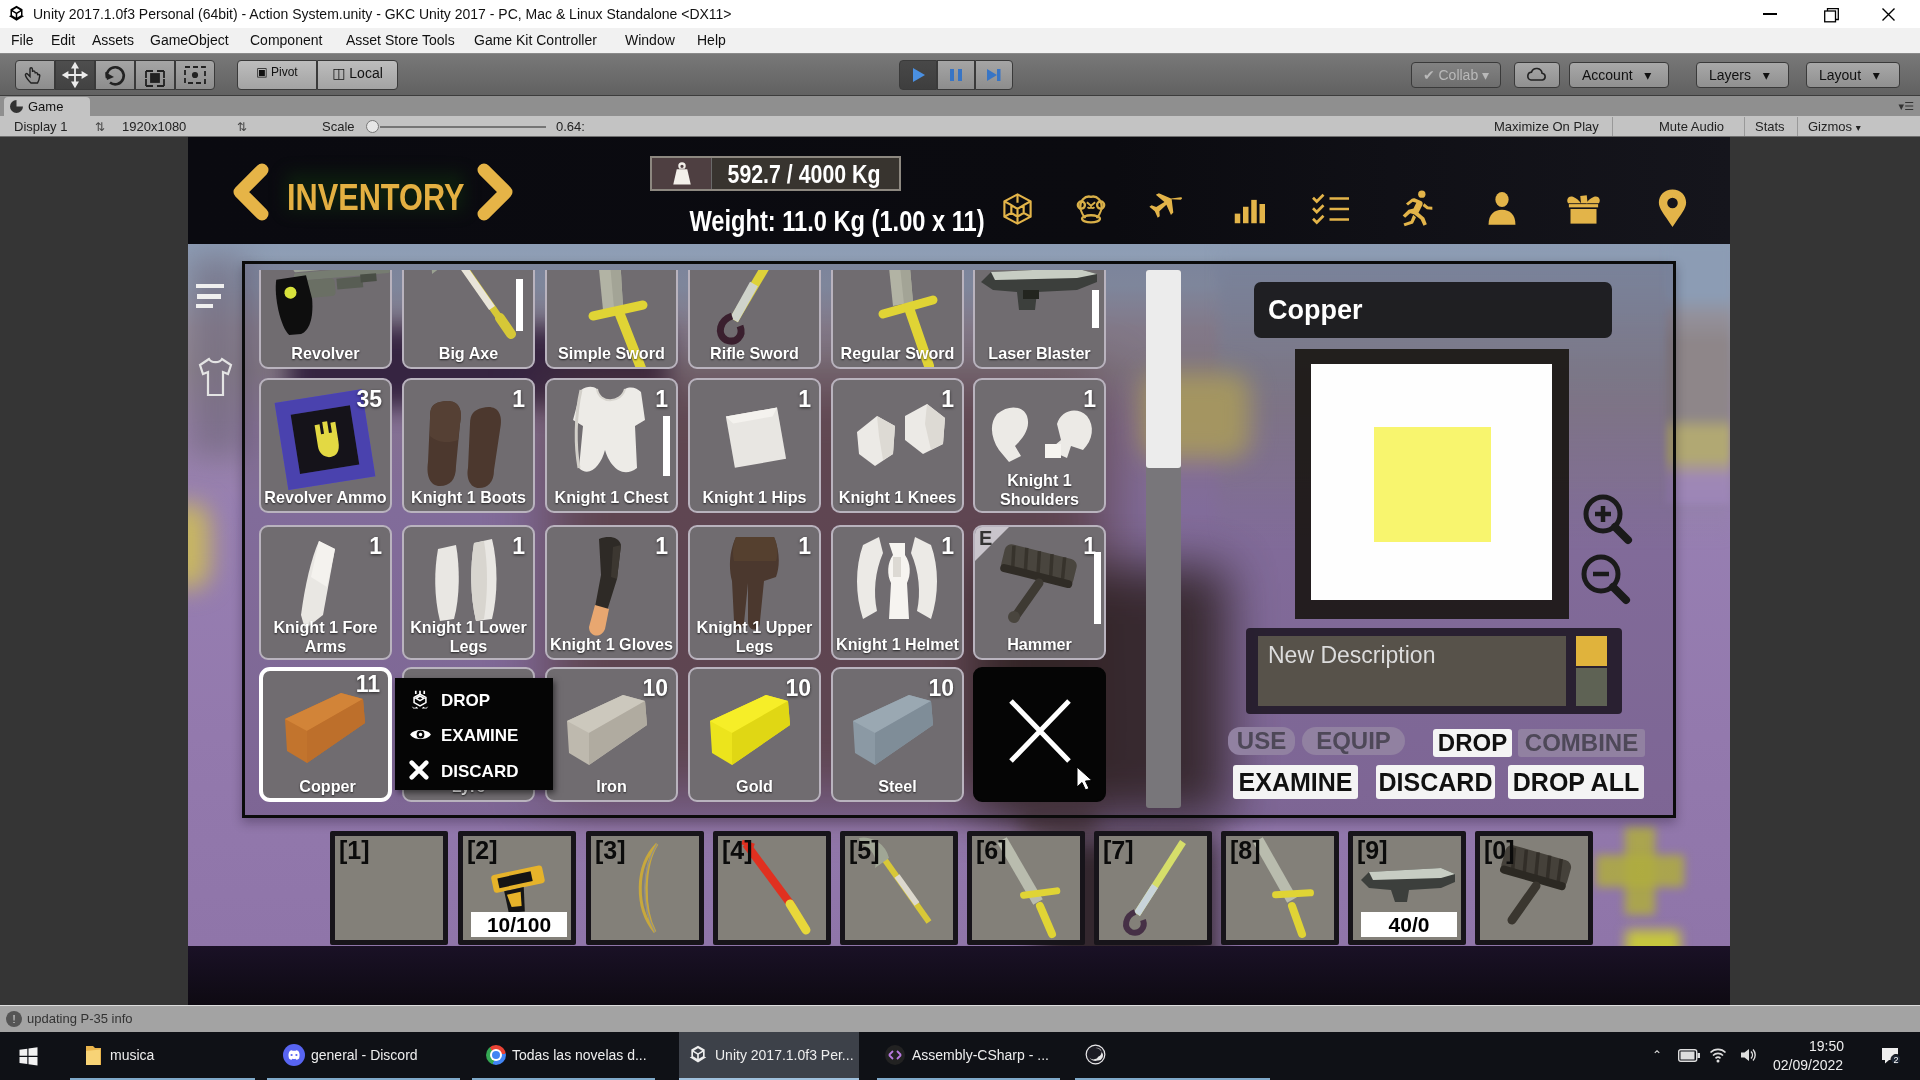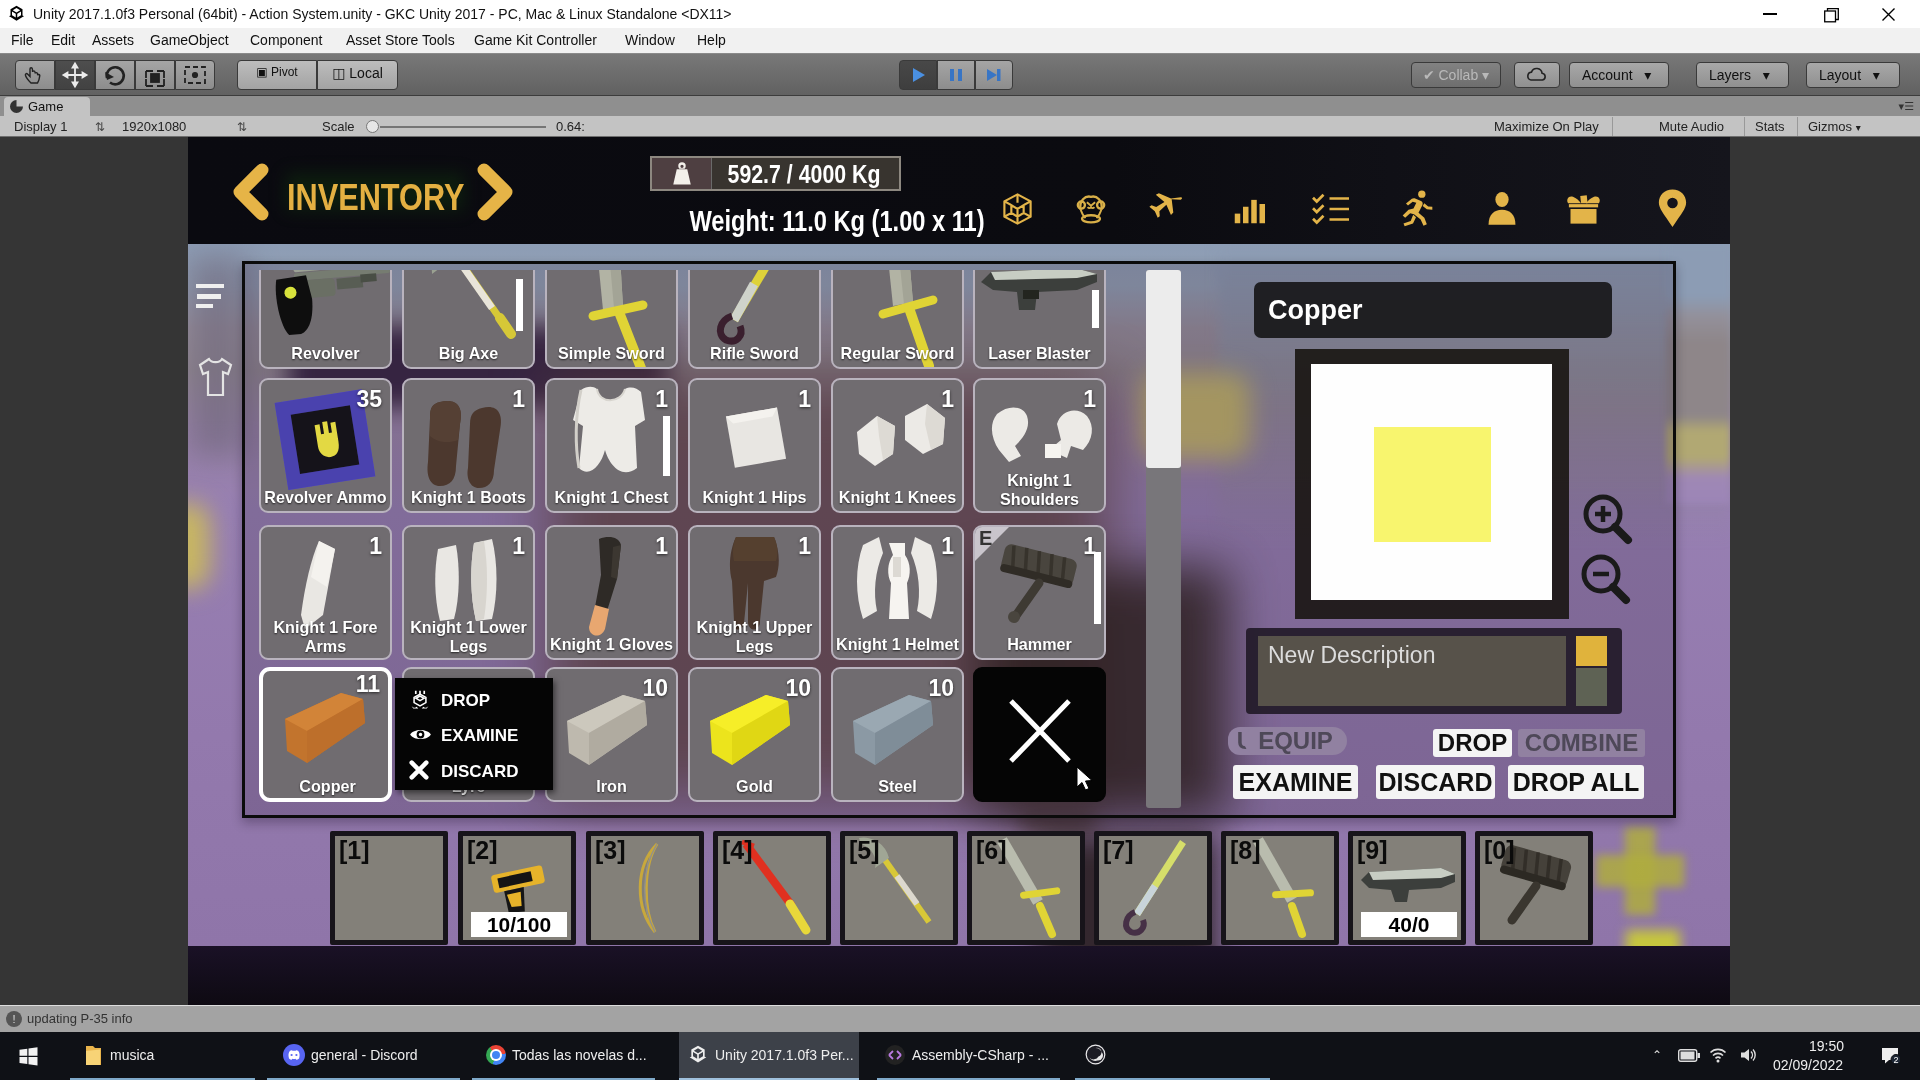--- a/index.html
+++ b/index.html
@@ -544,21 +544,21 @@
               <path d="M17 25 H33" stroke-width="4.5"></path>
             </g>
           </svg>
         <div class="abs" style="left:1058px;top:491px;width:376px;height:86px;background:rgba(34,26,40,.92);border-radius:4px;">
           <div class="abs" style="left:12px;top:8px;width:308px;height:70px;background:#57524a;"></div>
           <div class="abs" style="left:22px;top:14px;font-size:23px;color:#dcdcdc;">New Description</div>
           <div class="abs" style="left:330px;top:8px;width:31px;height:30px;background:#e0b33c;"></div>
           <div class="abs" style="left:330px;top:40px;width:31px;height:38px;background:#5e6254;"></div>
         </div>
         <div class="gbtn" style="left:1040px;top:590px;width:67px;height:28px;background:#9181a1;color:#4e4858;font-size:24px;line-height:28px;border-radius:12px;">USE</div>
-        <div class="gbtn" style="left:1056px;top:590px;width:103px;height:28px;background:#9181a1;color:#4e4858;font-size:24px;line-height:28px;border-radius:14px;">EQUIP</div>
+        <div class="gbtn" style="left:1114px;top:590px;width:103px;height:28px;background:#9181a1;color:#4e4858;font-size:24px;line-height:28px;border-radius:14px;">EQUIP</div>
         <div class="gbtn" style="left:1245px;top:592px;width:79px;height:28px;background:#f4f4f4;color:#111;font-size:24px;line-height:28px;border-radius:3px;">DROP</div>
         <div class="gbtn" style="left:1330px;top:592px;width:127px;height:28px;background:#9181a1;color:#4e4858;font-size:24px;line-height:28px;border-radius:3px;">COMBINE</div>
         <div class="gbtn" style="left:1045px;top:628px;width:125px;height:34px;background:#f4f4f4;color:#111;font-size:25px;line-height:34px;border-radius:3px;">EXAMINE</div>
         <div class="gbtn" style="left:1188px;top:628px;width:119px;height:34px;background:#f4f4f4;color:#111;font-size:25px;line-height:34px;border-radius:3px;">DISCARD</div>
         <div class="gbtn" style="left:1320px;top:628px;width:136px;height:34px;background:#f4f4f4;color:#111;font-size:25px;line-height:34px;border-radius:3px;">DROP ALL</div>
       </div>
 
       <div id="hotbar">
         <div class="hslot" style="left:142px">
             <div class="hnum">[1]</div>

